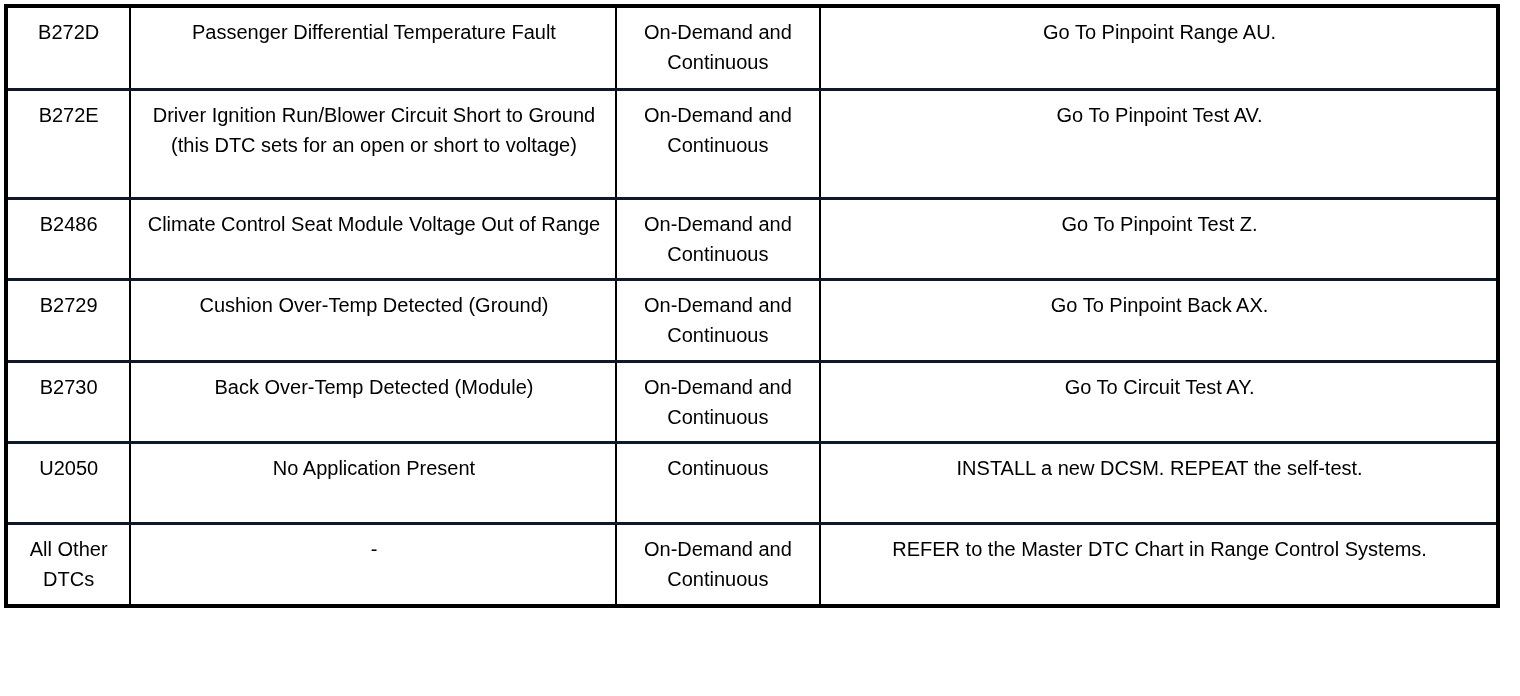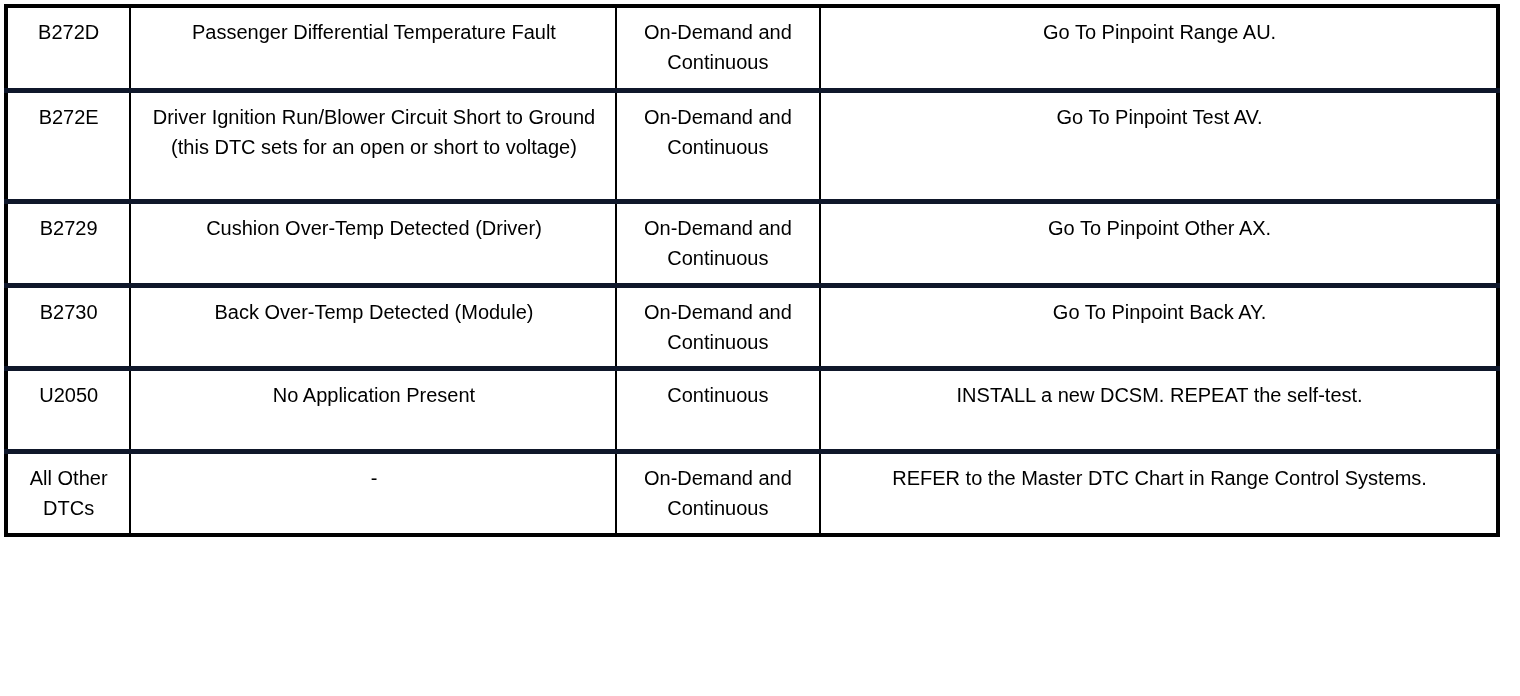--- a/index.html
+++ b/index.html
@@ -34,21 +34,21 @@
 
   table.dtc-table {
     width: 1496px;
     border-collapse: collapse;
     table-layout: fixed;
     border: 4px solid #000000;
     background: #ffffff;
   }
 
   table.dtc-table td {
-    border-top: 5px solid #0f172a;
+    border-top: 3px solid #0f172a;
     border-right: 2px solid #000000;
     vertical-align: top;
     padding: 0;
     background: #ffffff;
   }
   table.dtc-table tr:first-child td {
     border-top: none;
   }
   table.dtc-table td:last-child {
     border-right: none;
@@ -120,48 +120,62 @@
             </td>
           <td>
               <div class="cell center">On-Demand and Continuous</div>
             </td>
           <td>
               <div class="cell left">Go To Pinpoint Test AV.</div>
             </td>
         </tr>
 
 
+        <tr class="r3">
+          <td>
+              <div class="cell center">B2486</div>
+            </td>
+          <td>
+              <div class="cell left">Climate Control Seat Module Voltage Out of Range</div>
+            </td>
+          <td>
+              <div class="cell center">On-Demand and Continuous</div>
+            </td>
+          <td>
+              <div class="cell left">Go To Pinpoint Test Z.</div>
+            </td>
+        </tr>
 
         <tr class="r4">
           <td>
               <div class="cell center">B2729</div>
             </td>
           <td>
-              <div class="cell left">Cushion Over-Temp Detected (Driver)</div>
-            </td>
-          <td>
-              <div class="cell center">On-Demand and Continuous</div>
-            </td>
-          <td>
-              <div class="cell left">Go To Pinpoint Other AX.</div>
+              <div class="cell left">Cushion Over-Temp Detected (Ground)</div>
+            </td>
+          <td>
+              <div class="cell center">On-Demand and Continuous</div>
+            </td>
+          <td>
+              <div class="cell left">Go To Pinpoint Back AX.</div>
             </td>
         </tr>
 
         <tr class="r5">
           <td>
               <div class="cell center">B2730</div>
             </td>
           <td>
               <div class="cell left">Back Over-Temp Detected (Module)</div>
             </td>
           <td>
               <div class="cell center">On-Demand and Continuous</div>
             </td>
           <td>
-              <div class="cell left">Go To Pinpoint Back AY.</div>
+              <div class="cell left">Go To Circuit Test AY.</div>
             </td>
         </tr>
 
         <tr class="r6">
           <td>
               <div class="cell center">U2050</div>
             </td>
           <td>
               <div class="cell left">No Application Present</div>
             </td>

